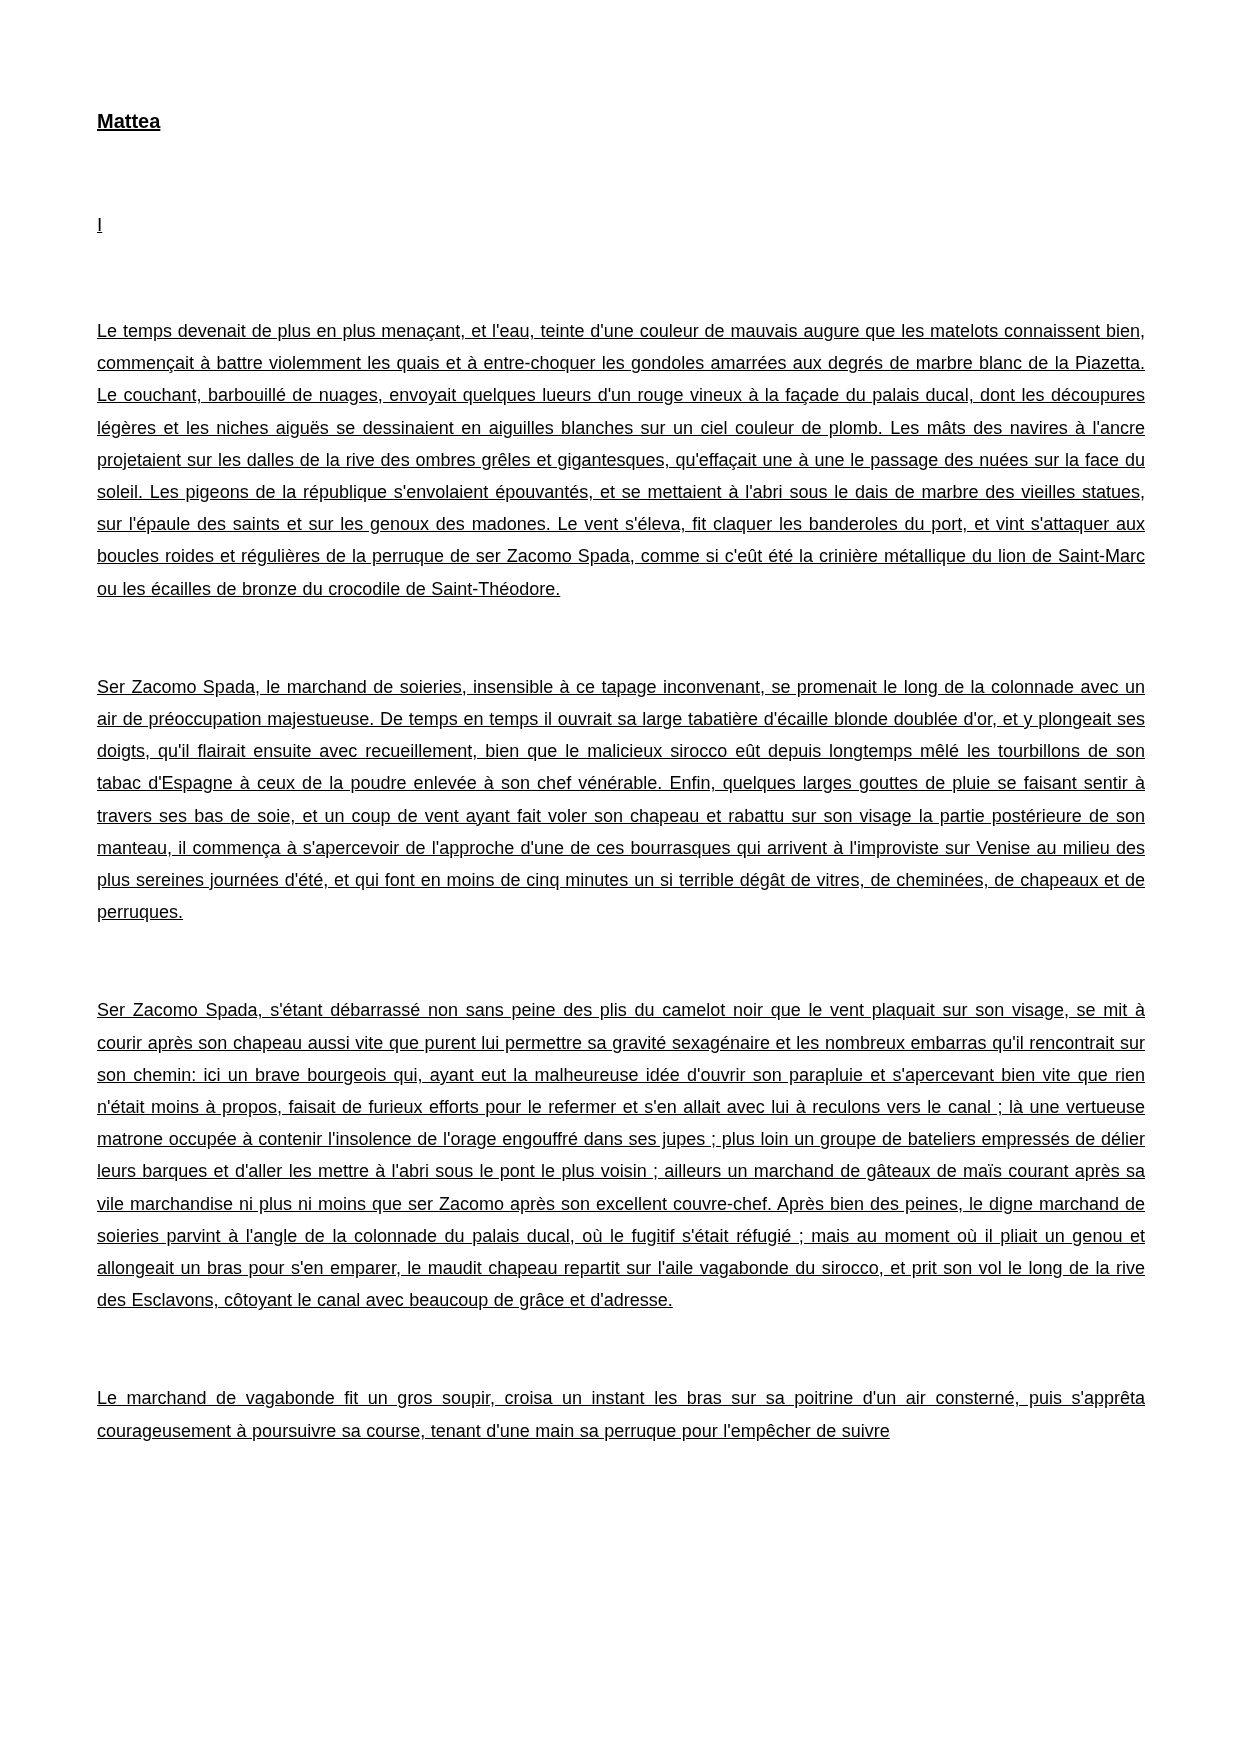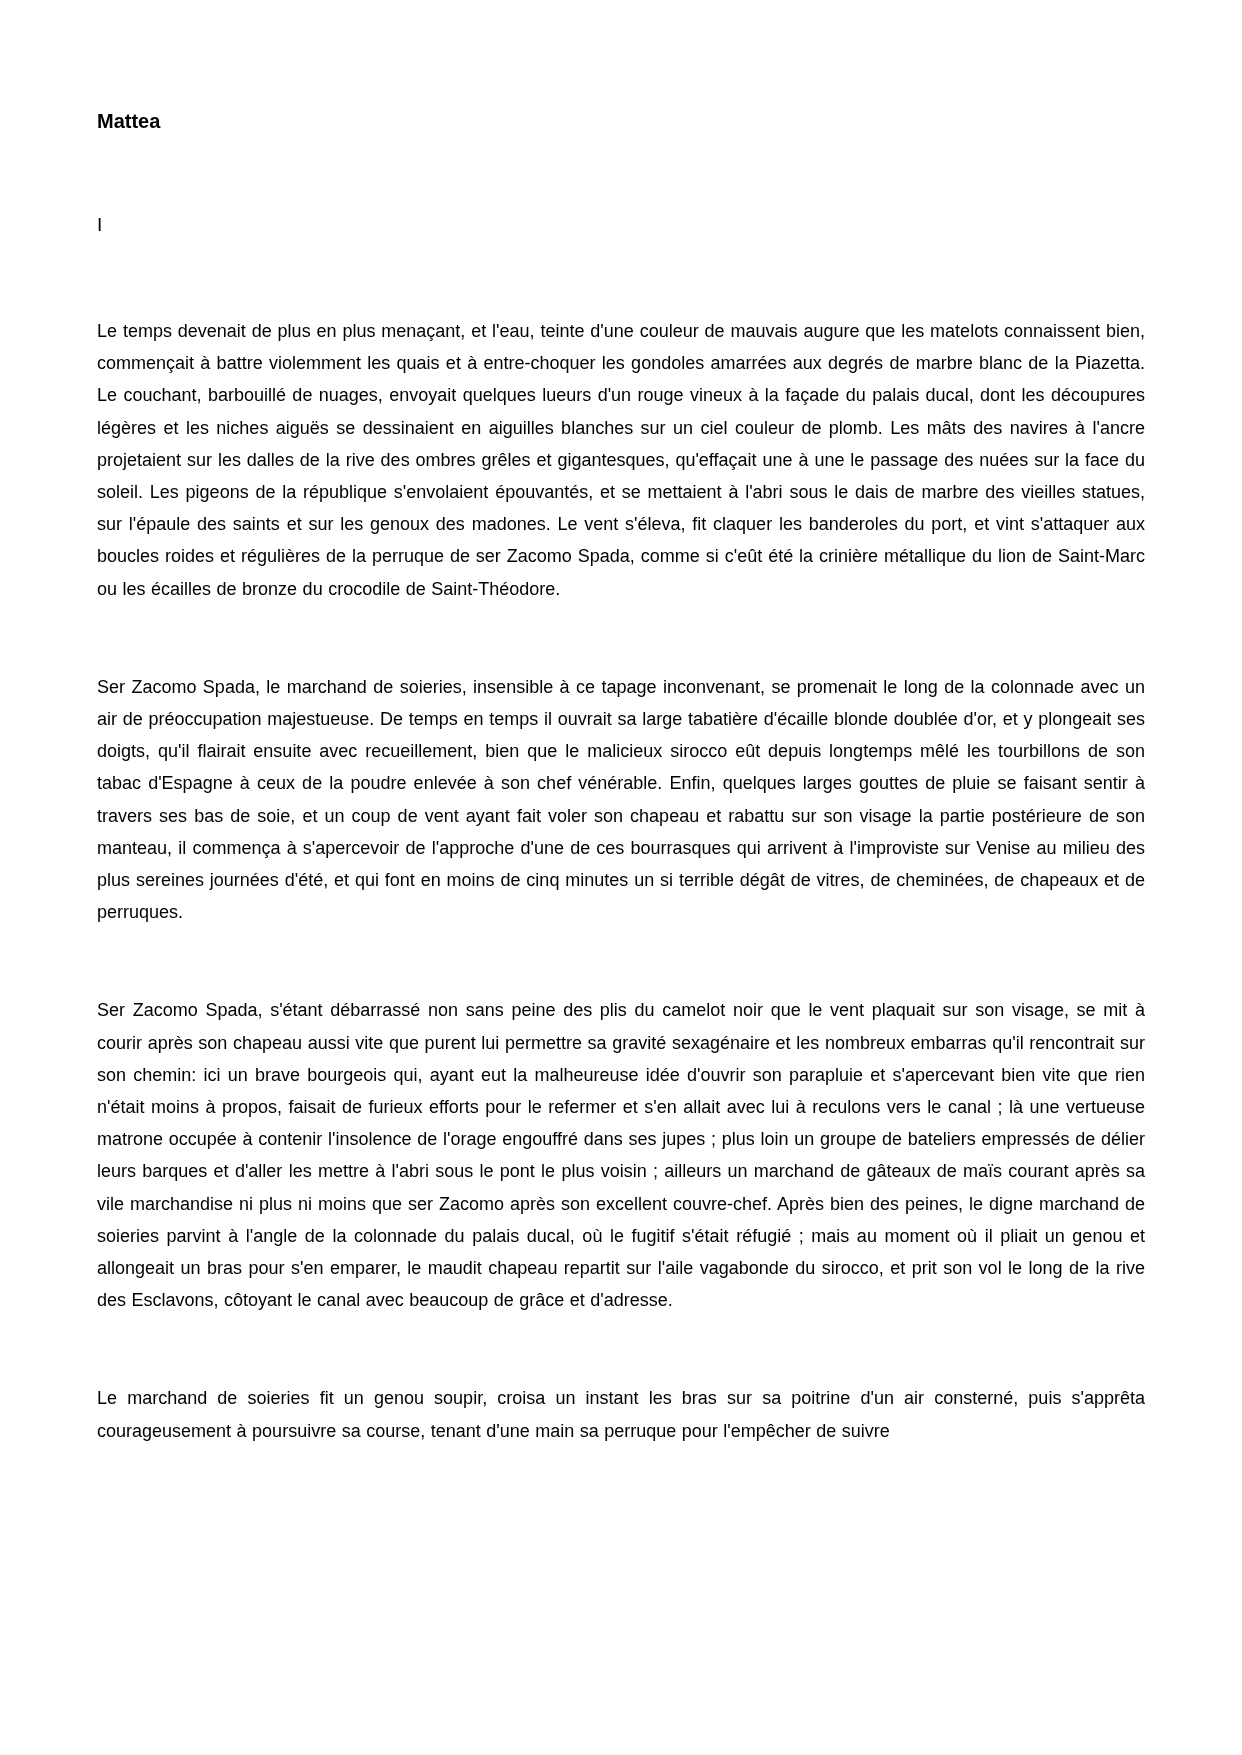--- a/index.html
+++ b/index.html
@@ -13,20 +13,21 @@
     overflow: hidden;
     font-family: "Liberation Sans", "DejaVu Sans", sans-serif;
     color: #000000;
   }
   .page {
     box-sizing: border-box;
     width: 1242px;
     height: 1568px;
     padding: 105px 97px 0 97px;
     background: #ffffff;
+    text-decoration: underline;
   }
   .doc-title {
     font-size: 20px;
     font-weight: bold;
     line-height: 32px;
     margin: 0 0 72px 0;
   }
   .chapter-number {
     font-size: 19px;
     font-weight: normal;
@@ -48,14 +49,14 @@
   <h1 class="doc-title">Mattea</h1>
 
   <div class="chapter-number">I</div>
 
   <p class="doc-paragraph">Le temps devenait de plus en plus menaçant, et l'eau, teinte d'une couleur de mauvais augure que les matelots connaissent bien, commençait à battre violemment les quais et à entre-choquer les gondoles amarrées aux degrés de marbre blanc de la Piazetta. Le couchant, barbouillé de nuages, envoyait quelques lueurs d'un rouge vineux à la façade du palais ducal, dont les découpures légères et les niches aiguës se dessinaient en aiguilles blanches sur un ciel couleur de plomb. Les mâts des navires à l'ancre projetaient sur les dalles de la rive des ombres grêles et gigantesques, qu'effaçait une à une le passage des nuées sur la face du soleil. Les pigeons de la république s'envolaient épouvantés, et se mettaient à l'abri sous le dais de marbre des vieilles statues, sur l'épaule des saints et sur les genoux des madones. Le vent s'éleva, fit claquer les banderoles du port, et vint s'attaquer aux boucles roides et régulières de la perruque de ser Zacomo Spada, comme si c'eût été la crinière métallique du lion de Saint-Marc ou les écailles de bronze du crocodile de Saint-Théodore.</p>
 
   <p class="doc-paragraph">Ser Zacomo Spada, le marchand de soieries, insensible à ce tapage inconvenant, se promenait le long de la colonnade avec un air de préoccupation majestueuse. De temps en temps il ouvrait sa large tabatière d'écaille blonde doublée d'or, et y plongeait ses doigts, qu'il flairait ensuite avec recueillement, bien que le malicieux sirocco eût depuis longtemps mêlé les tourbillons de son tabac d'Espagne à ceux de la poudre enlevée à son chef vénérable. Enfin, quelques larges gouttes de pluie se faisant sentir à travers ses bas de soie, et un coup de vent ayant fait voler son chapeau et rabattu sur son visage la partie postérieure de son manteau, il commença à s'apercevoir de l'approche d'une de ces bourrasques qui arrivent à l'improviste sur Venise au milieu des plus sereines journées d'été, et qui font en moins de cinq minutes un si terrible dégât de vitres, de cheminées, de chapeaux et de perruques.</p>
 
   <p class="doc-paragraph">Ser Zacomo Spada, s'étant débarrassé non sans peine des plis du camelot noir que le vent plaquait sur son visage, se mit à courir après son chapeau aussi vite que purent lui permettre sa gravité sexagénaire et les nombreux embarras qu'il rencontrait sur son chemin: ici un brave bourgeois qui, ayant eut la malheureuse idée d'ouvrir son parapluie et s'apercevant bien vite que rien n'était moins à propos, faisait de furieux efforts pour le refermer et s'en allait avec lui à reculons vers le canal ; là une vertueuse matrone occupée à contenir l'insolence de l'orage engouffré dans ses jupes ; plus loin un groupe de bateliers empressés de délier leurs barques et d'aller les mettre à l'abri sous le pont le plus voisin ; ailleurs un marchand de gâteaux de maïs courant après sa vile marchandise ni plus ni moins que ser Zacomo après son excellent couvre-chef. Après bien des peines, le digne marchand de soieries parvint à l'angle de la colonnade du palais ducal, où le fugitif s'était réfugié ; mais au moment où il pliait un genou et allongeait un bras pour s'en emparer, le maudit chapeau repartit sur l'aile vagabonde du sirocco, et prit son vol le long de la rive des Esclavons, côtoyant le canal avec beaucoup de grâce et d'adresse.</p>
 
-  <p class="doc-paragraph">Le marchand de soieries fit un genou soupir, croisa un instant les bras sur sa poitrine d'un air consterné, puis s'apprêta courageusement à poursuivre sa course, tenant d'une main sa perruque pour l'empêcher de suivre</p>
+  <p class="doc-paragraph">Le marchand de vagabonde fit un gros soupir, croisa un instant les bras sur sa poitrine d'un air consterné, puis s'apprêta courageusement à poursuivre sa course, tenant d'une main sa perruque pour l'empêcher de suivre</p>
 </div>
 
 </body></html>

